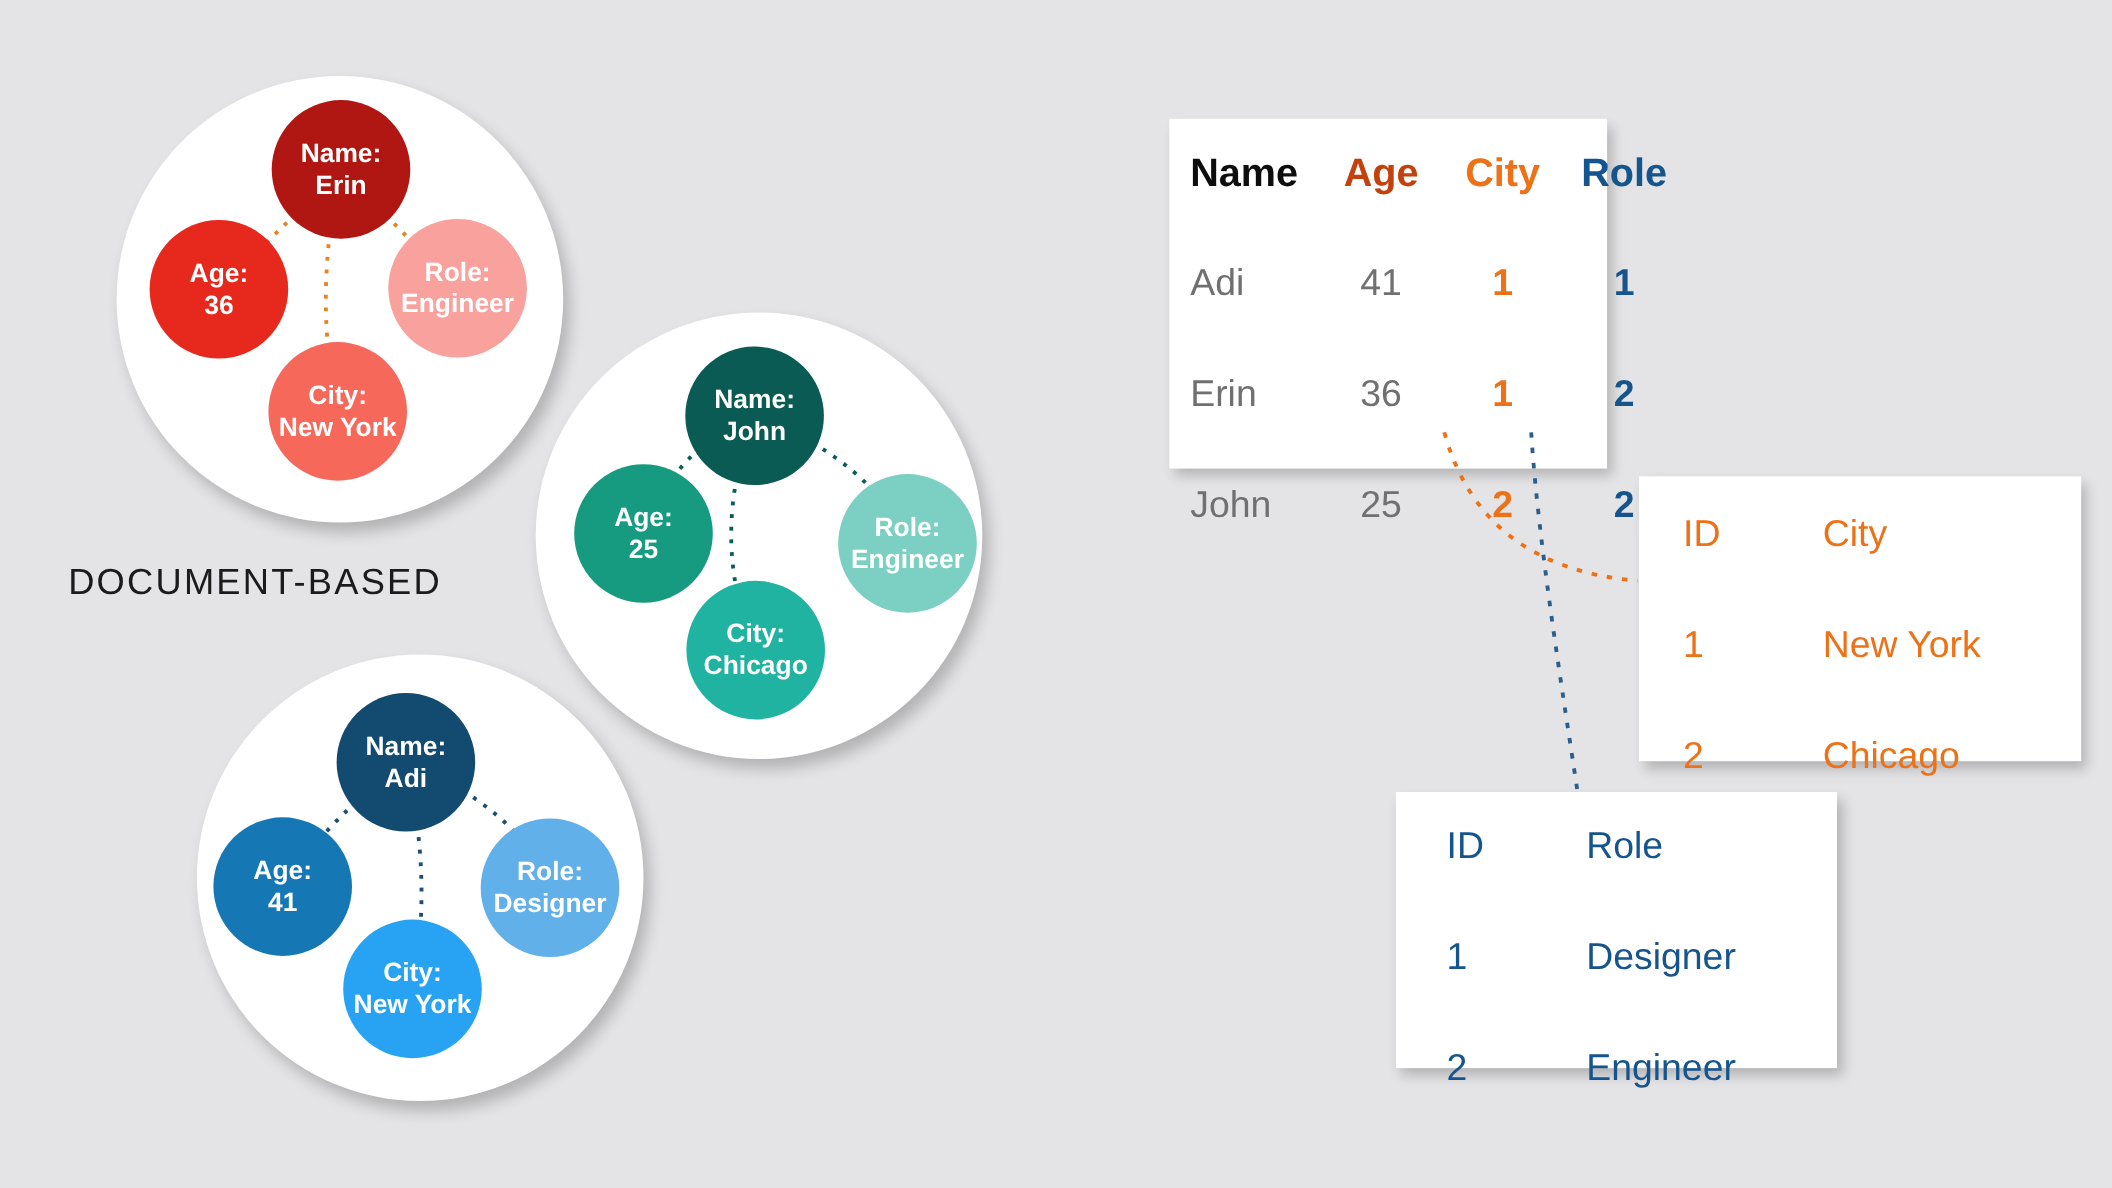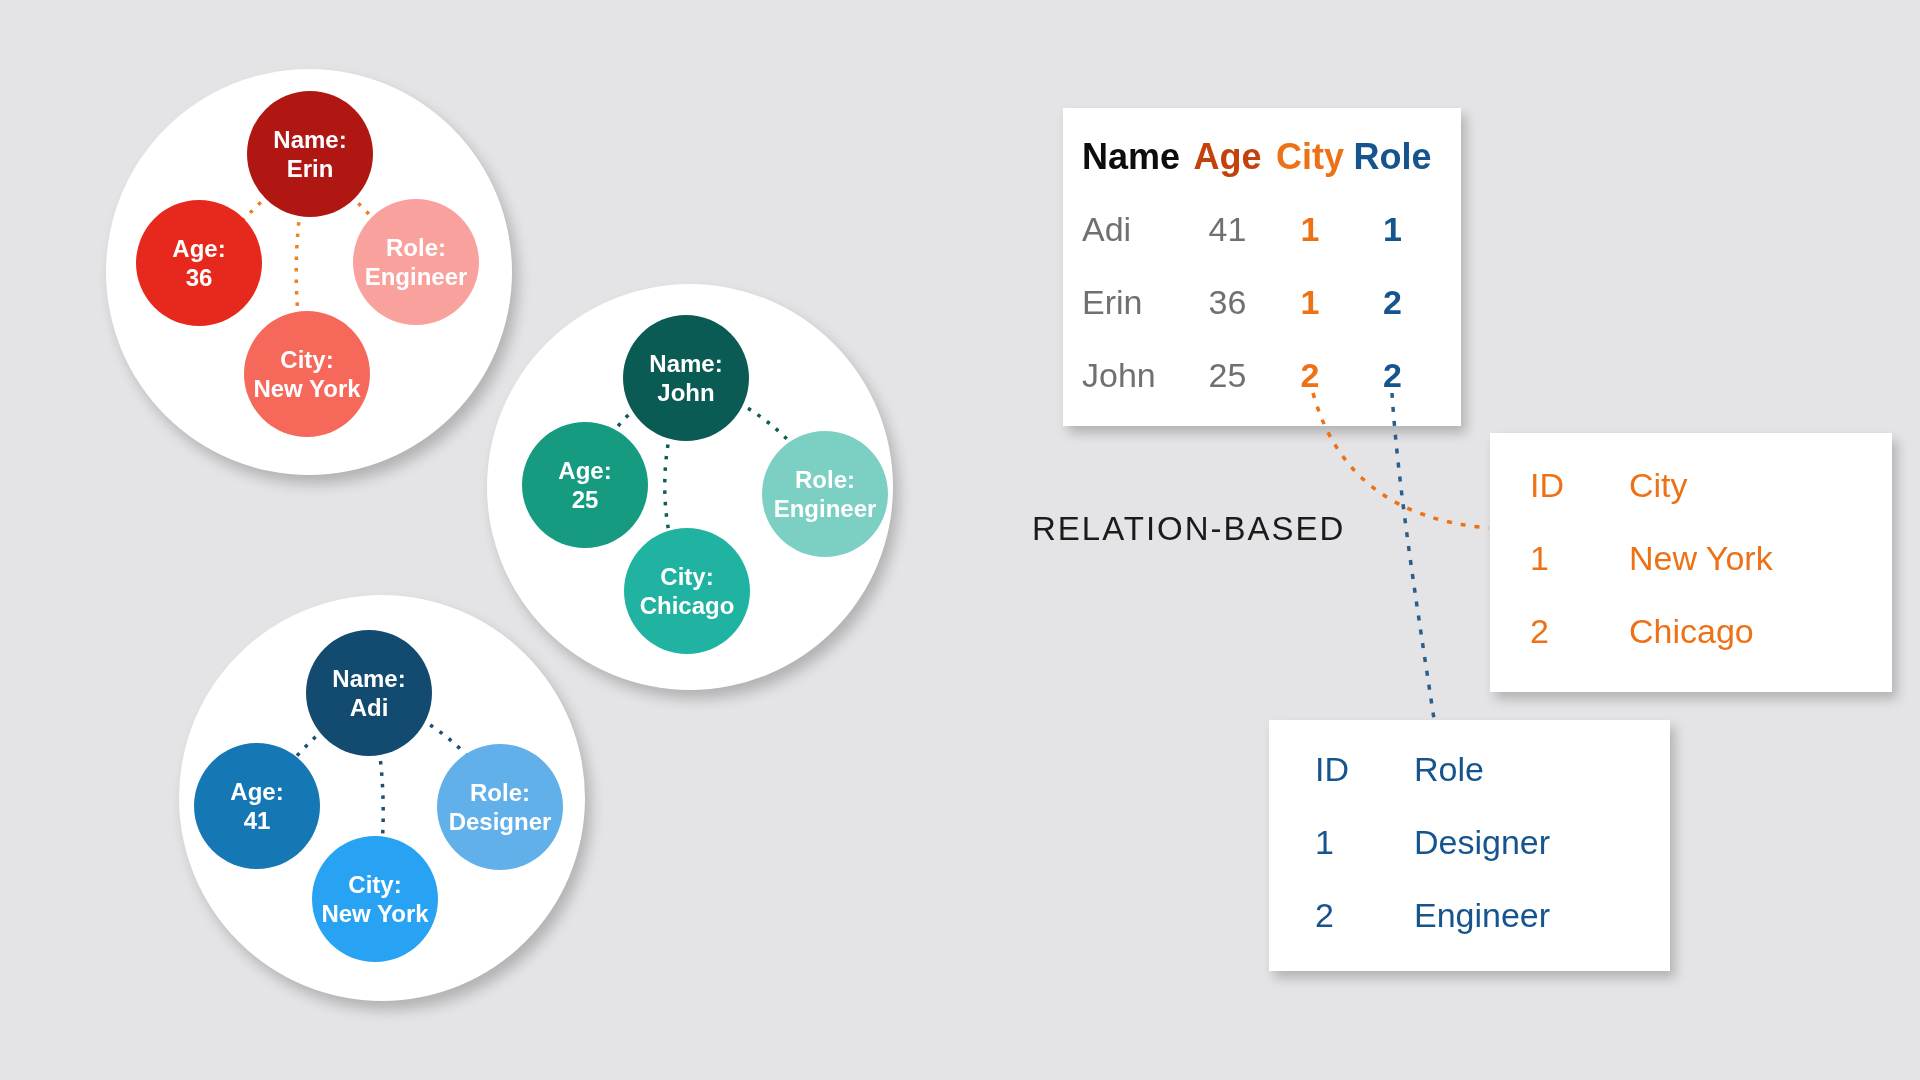--- a/index.html
+++ b/index.html
@@ -51,21 +51,21 @@
   .section-label {
     position: absolute; font-size: 33px; letter-spacing: 2px;
     color: #1B1B1B; z-index: 4; white-space: nowrap;
   }
   #label-document { left: 62px; top: 510px; }
   #label-relation { left: 1032px; top: 510px; }
 
   .card {
     position: absolute; background: #ffffff;
     box-shadow: 5px 7px 11px rgba(0,0,0,0.22);
-    z-index: 4; box-sizing: border-box;
+    z-index: 4; box-sizing: border-box; gap: 28px;
   }
   #main-table {
     left: 1063px; top: 108px; width: 398px; height: 318px;
     display: grid; grid-template-columns: 103px 85px 80px 85px;
     grid-auto-rows: 73px; padding: 12px 0 0 19px; align-items: center;
   }
   #main-table .hdr { font-weight: bold; font-size: 36px; }
   #main-table .val { font-size: 34px; color: #707070; }
   #main-table .fk  { font-size: 34px; font-weight: bold; text-align: center; }
   #main-table .c-center { text-align: center; }
@@ -150,21 +150,21 @@
   </div>
   <div id="n-adi-role" class="node" style="background: rgb(98, 176, 234);">
     <span>Role:</span>
     <span>Designer</span>
   </div>
   <div id="n-adi-city" class="node" style="background: rgb(40, 163, 244);">
     <span>City:</span>
     <span>New York</span>
   </div>
 
-  <div id="label-relation" class="section-label">RELATION-BASED</div>
+  <div id="label-document" class="section-label">DOCUMENT-BASED</div>
 
   <div id="main-table" class="card">
     <span class="hdr" style="color: rgb(13, 13, 13);">Name</span>
     <span class="hdr c-center" style="color: #c2410c;">Age</span>
     <span class="hdr c-center" style="color: rgb(237, 113, 23);">City</span>
     <span class="hdr c-center" style="color: rgb(21, 84, 140);">Role</span>
 
     <span class="val">Adi</span>
     <span class="val c-center">41</span>
     <span class="fk" style="color: rgb(237, 113, 23);">1</span>

